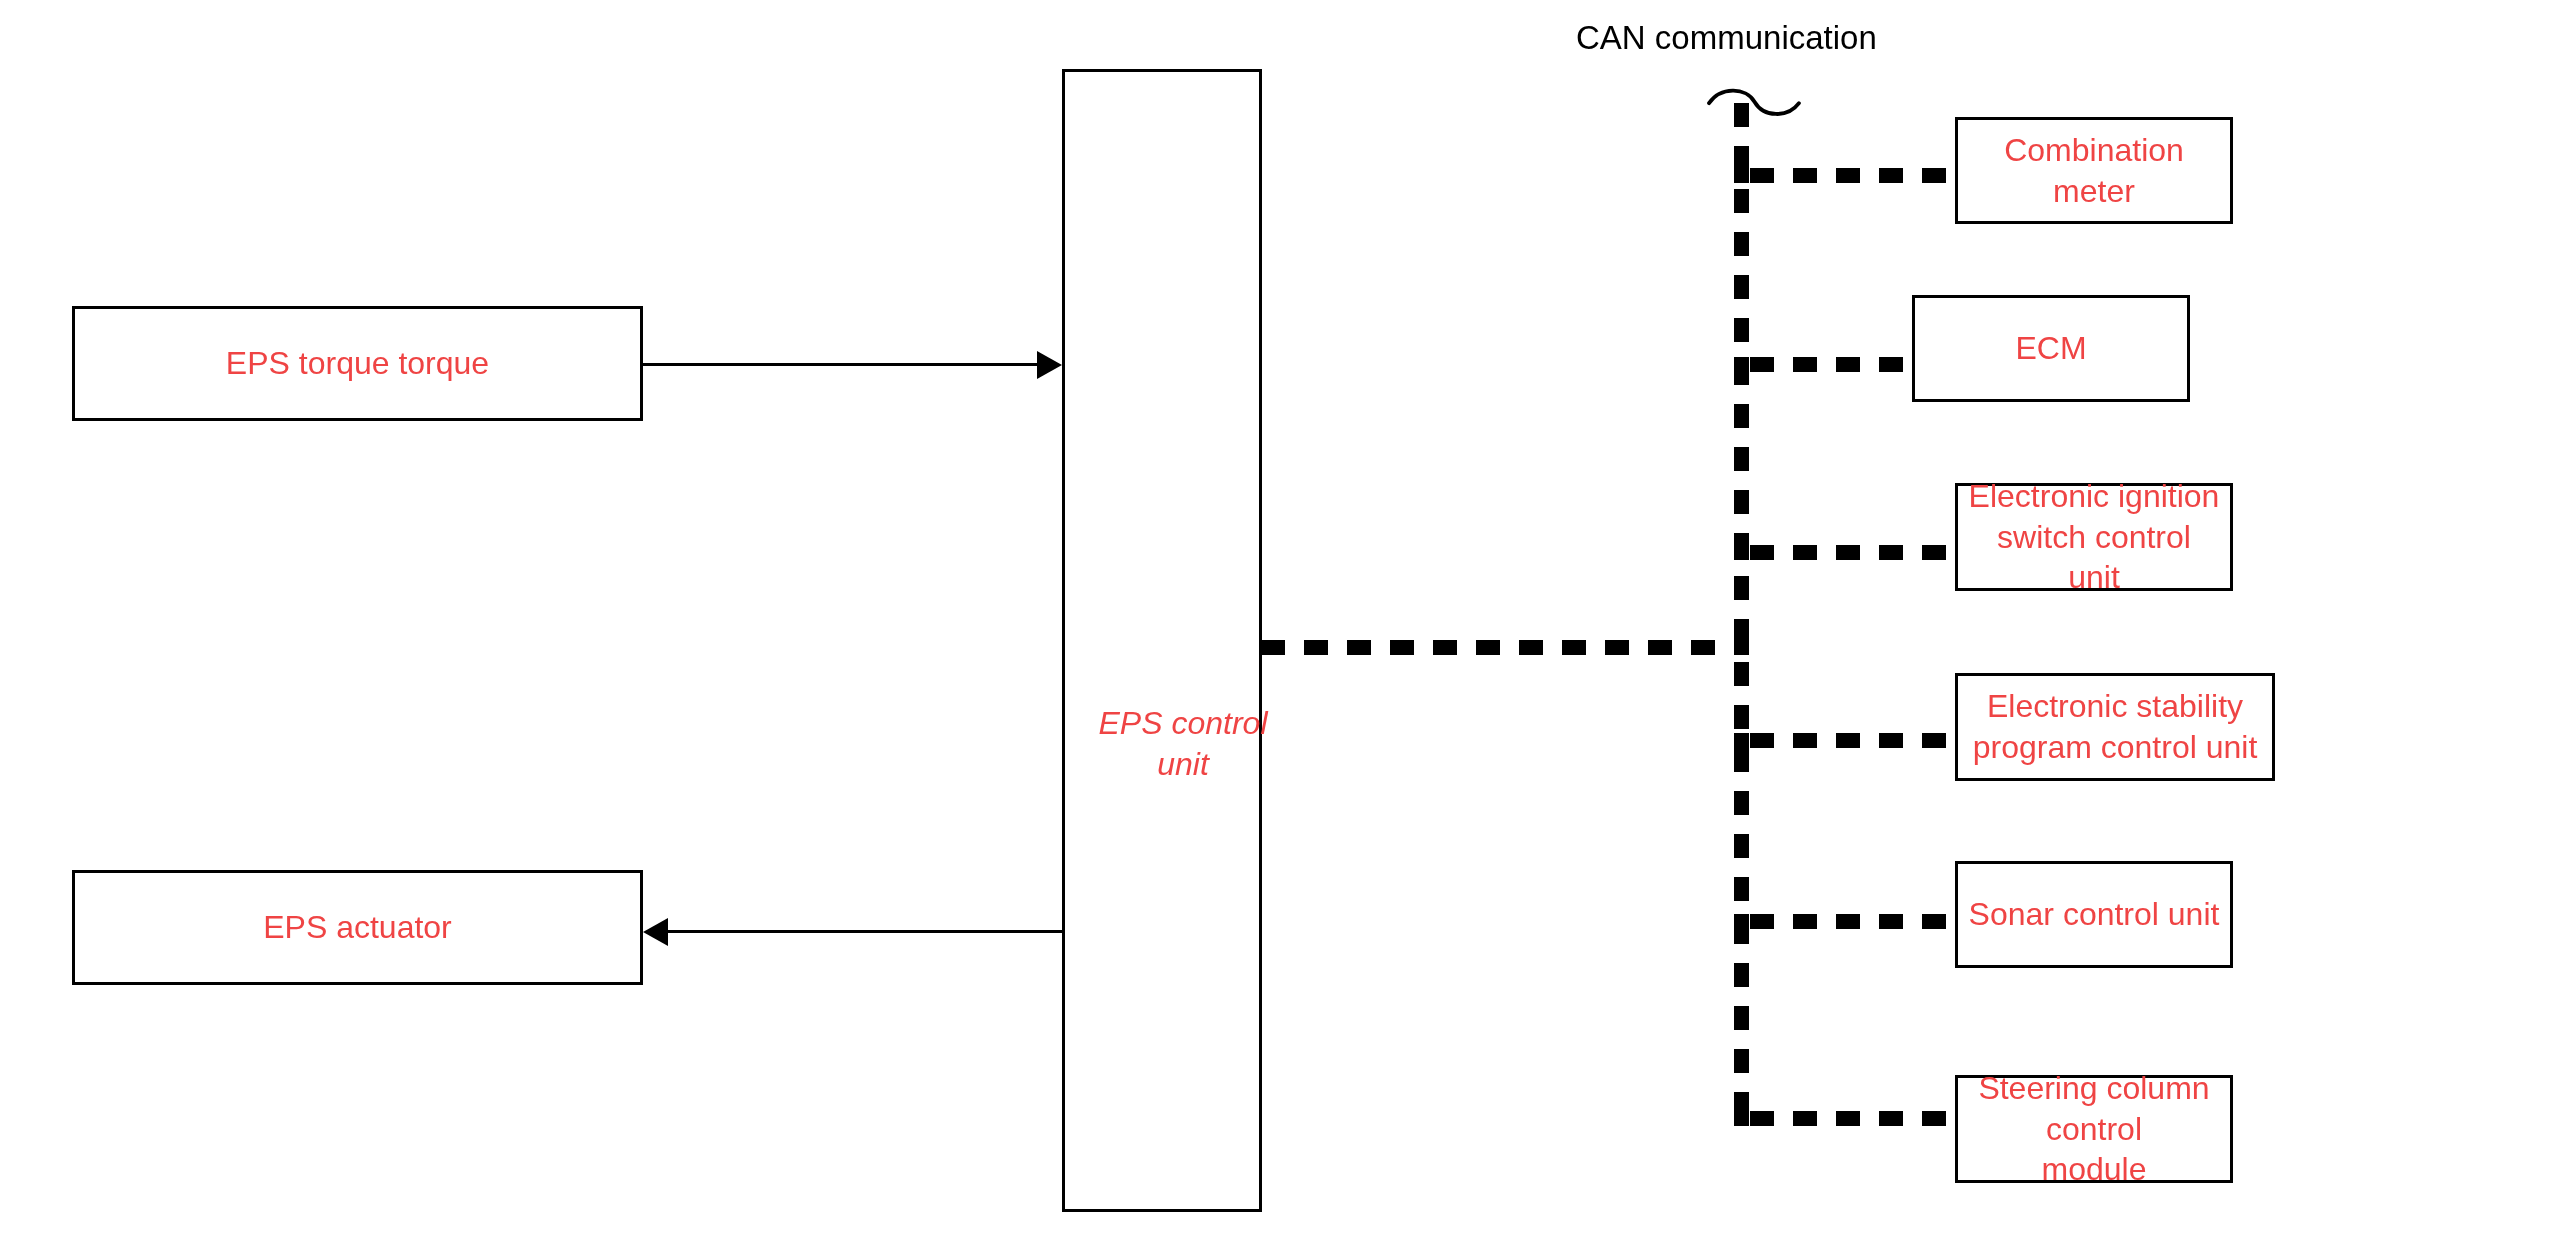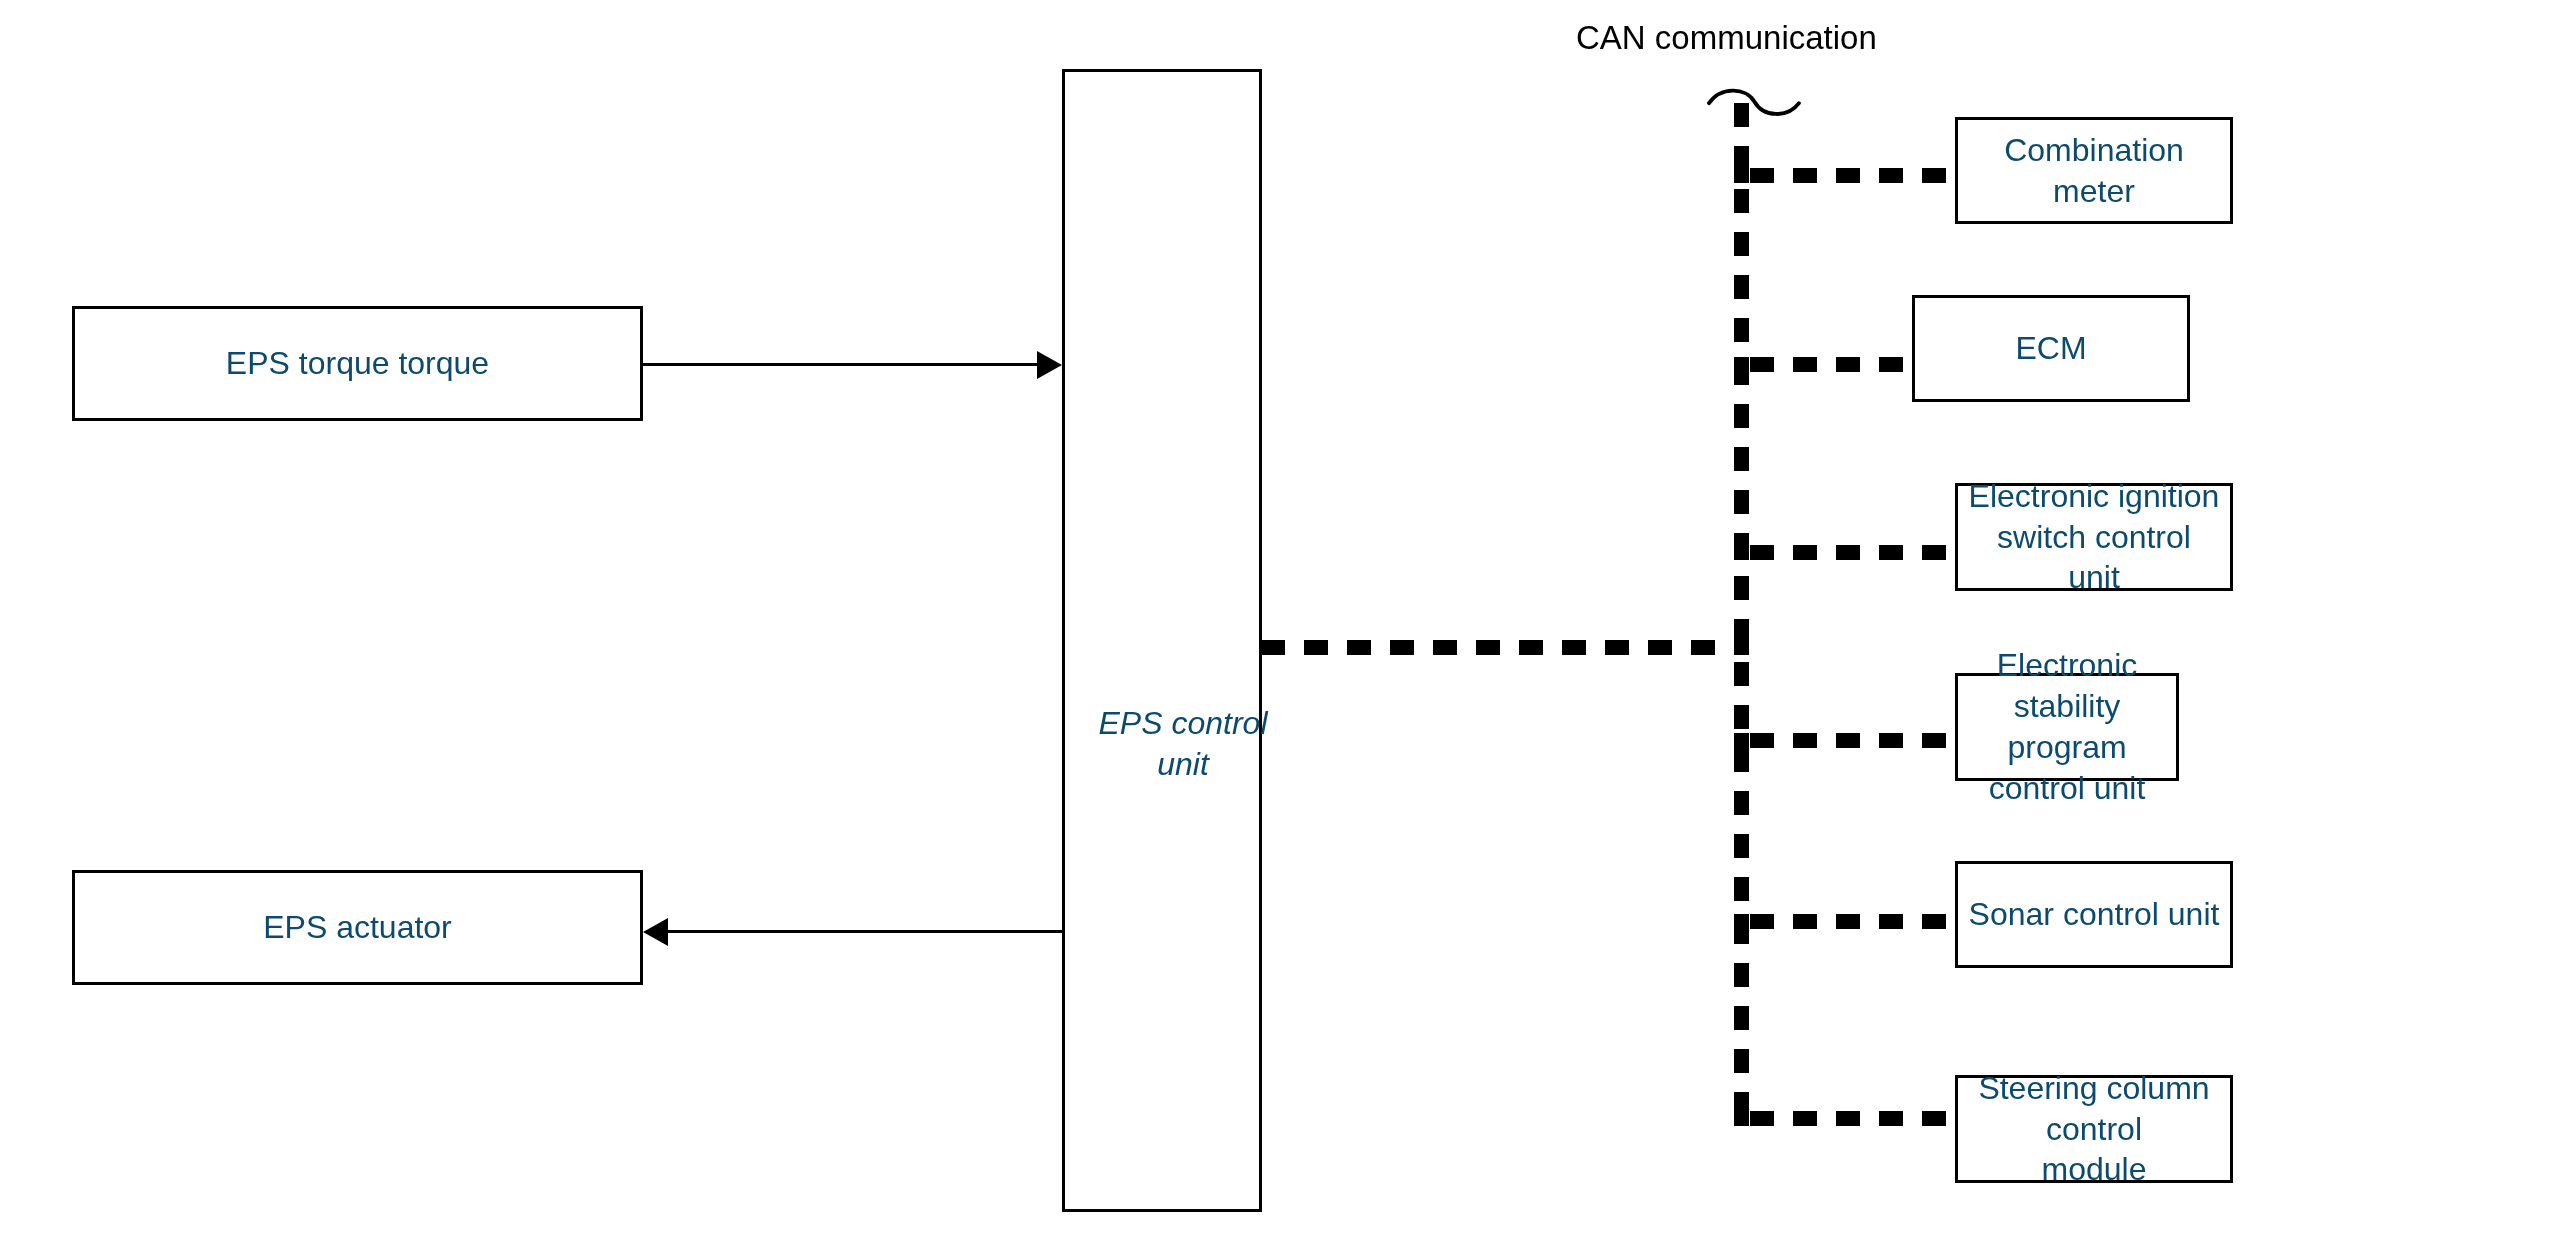--- a/index.html
+++ b/index.html
@@ -20,21 +20,21 @@
   }
   .node-box {
     position: absolute;
     box-sizing: border-box;
     border: 3.2px solid #000000;
     background: #ffffff;
     display: flex;
     align-items: center;
     justify-content: center;
     text-align: center;
-    color: #0c4a6e;
+    color: #ef4444;
     font-family: "Liberation Sans", sans-serif;
     font-size: 32px;
     line-height: 1.28;
     letter-spacing: 0px;
   }
   .node-label {
     display: block;
     padding: 0 9px;
     white-space: pre-line;
   }
@@ -148,21 +148,21 @@
 
   <div class="node-box" style="left:1912px; top:295px; width:278px; height:107px;">
     <span class="node-label">ECM</span>
   </div>
 
   <div class="node-box" style="left:1955px; top:483px; width:278px; height:108px;">
     <span class="node-label">Electronic ignition
 switch control unit</span>
   </div>
 
-  <div class="node-box" style="left:1955px; top:673px; width:224px; height:108px;">
+  <div class="node-box" style="left:1955px; top:673px; width:320px; height:108px;">
     <span class="node-label">Electronic stability
 program control unit</span>
   </div>
 
   <div class="node-box" style="left:1955px; top:861px; width:278px; height:107px;">
     <span class="node-label">Sonar control unit</span>
   </div>
 
   <div class="node-box" style="left:1955px; top:1055px; width:278px; height:108px;margin-top:20px;">
     <span class="node-label">Steering column control

